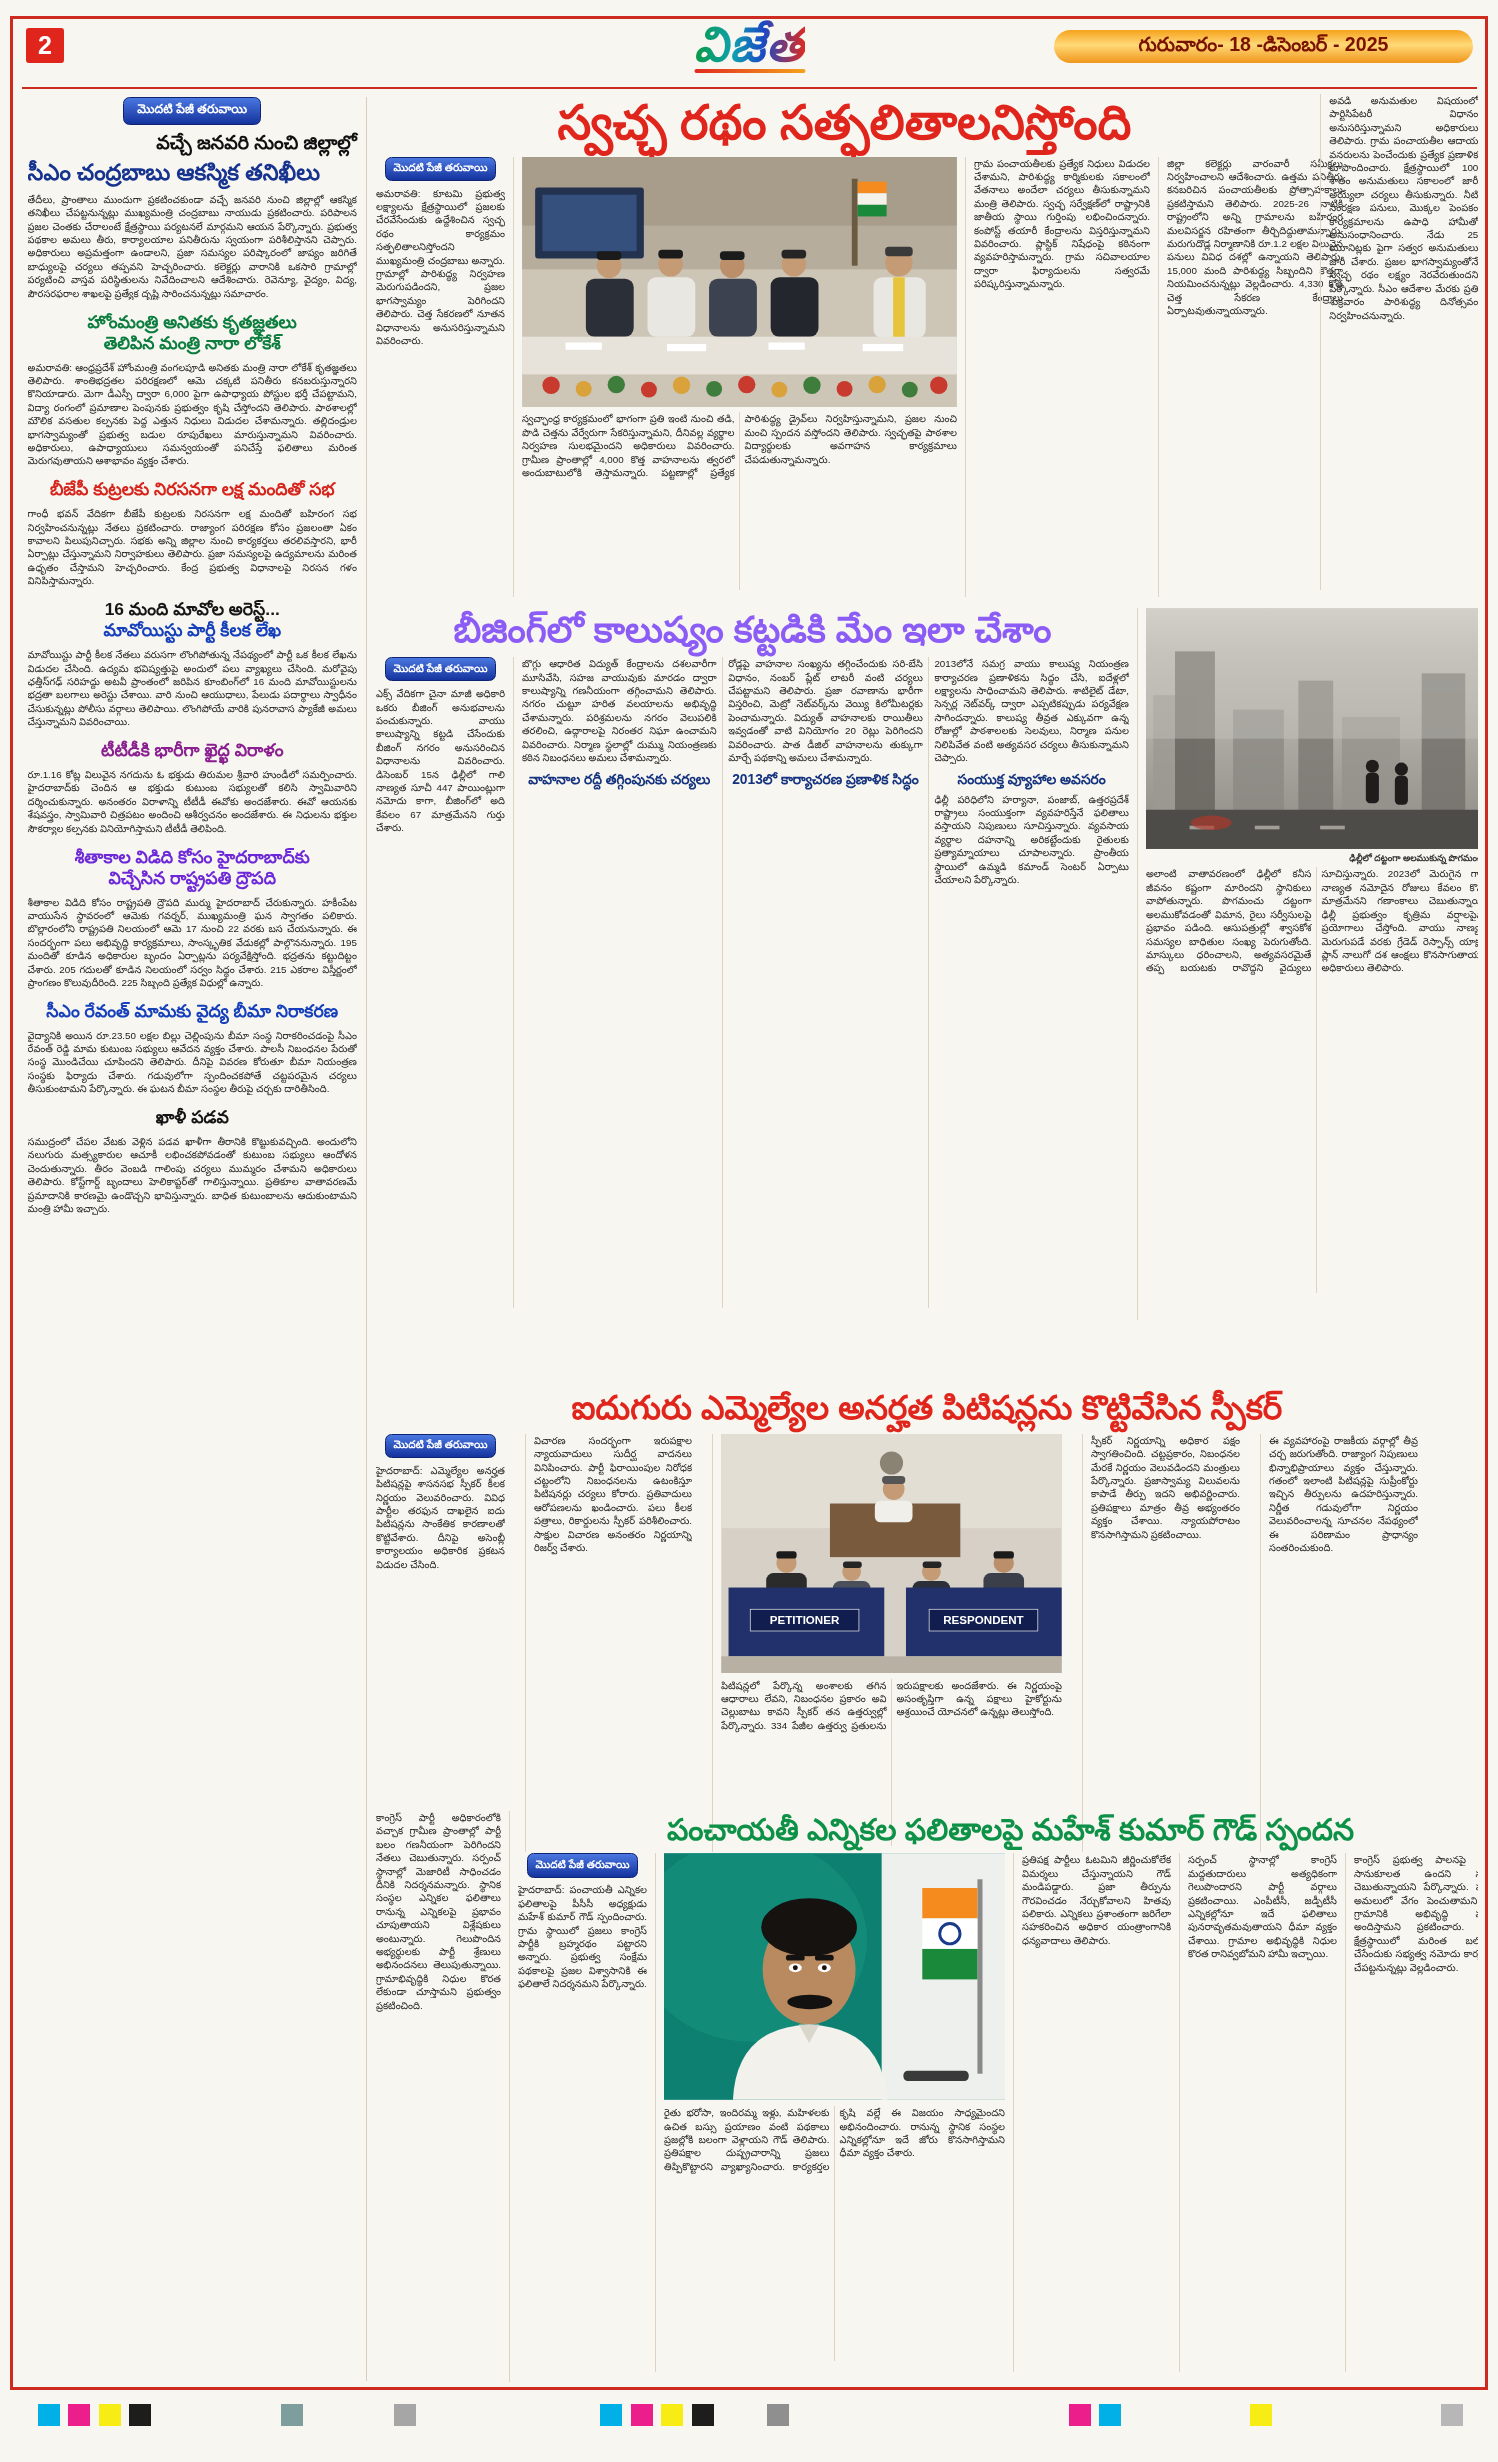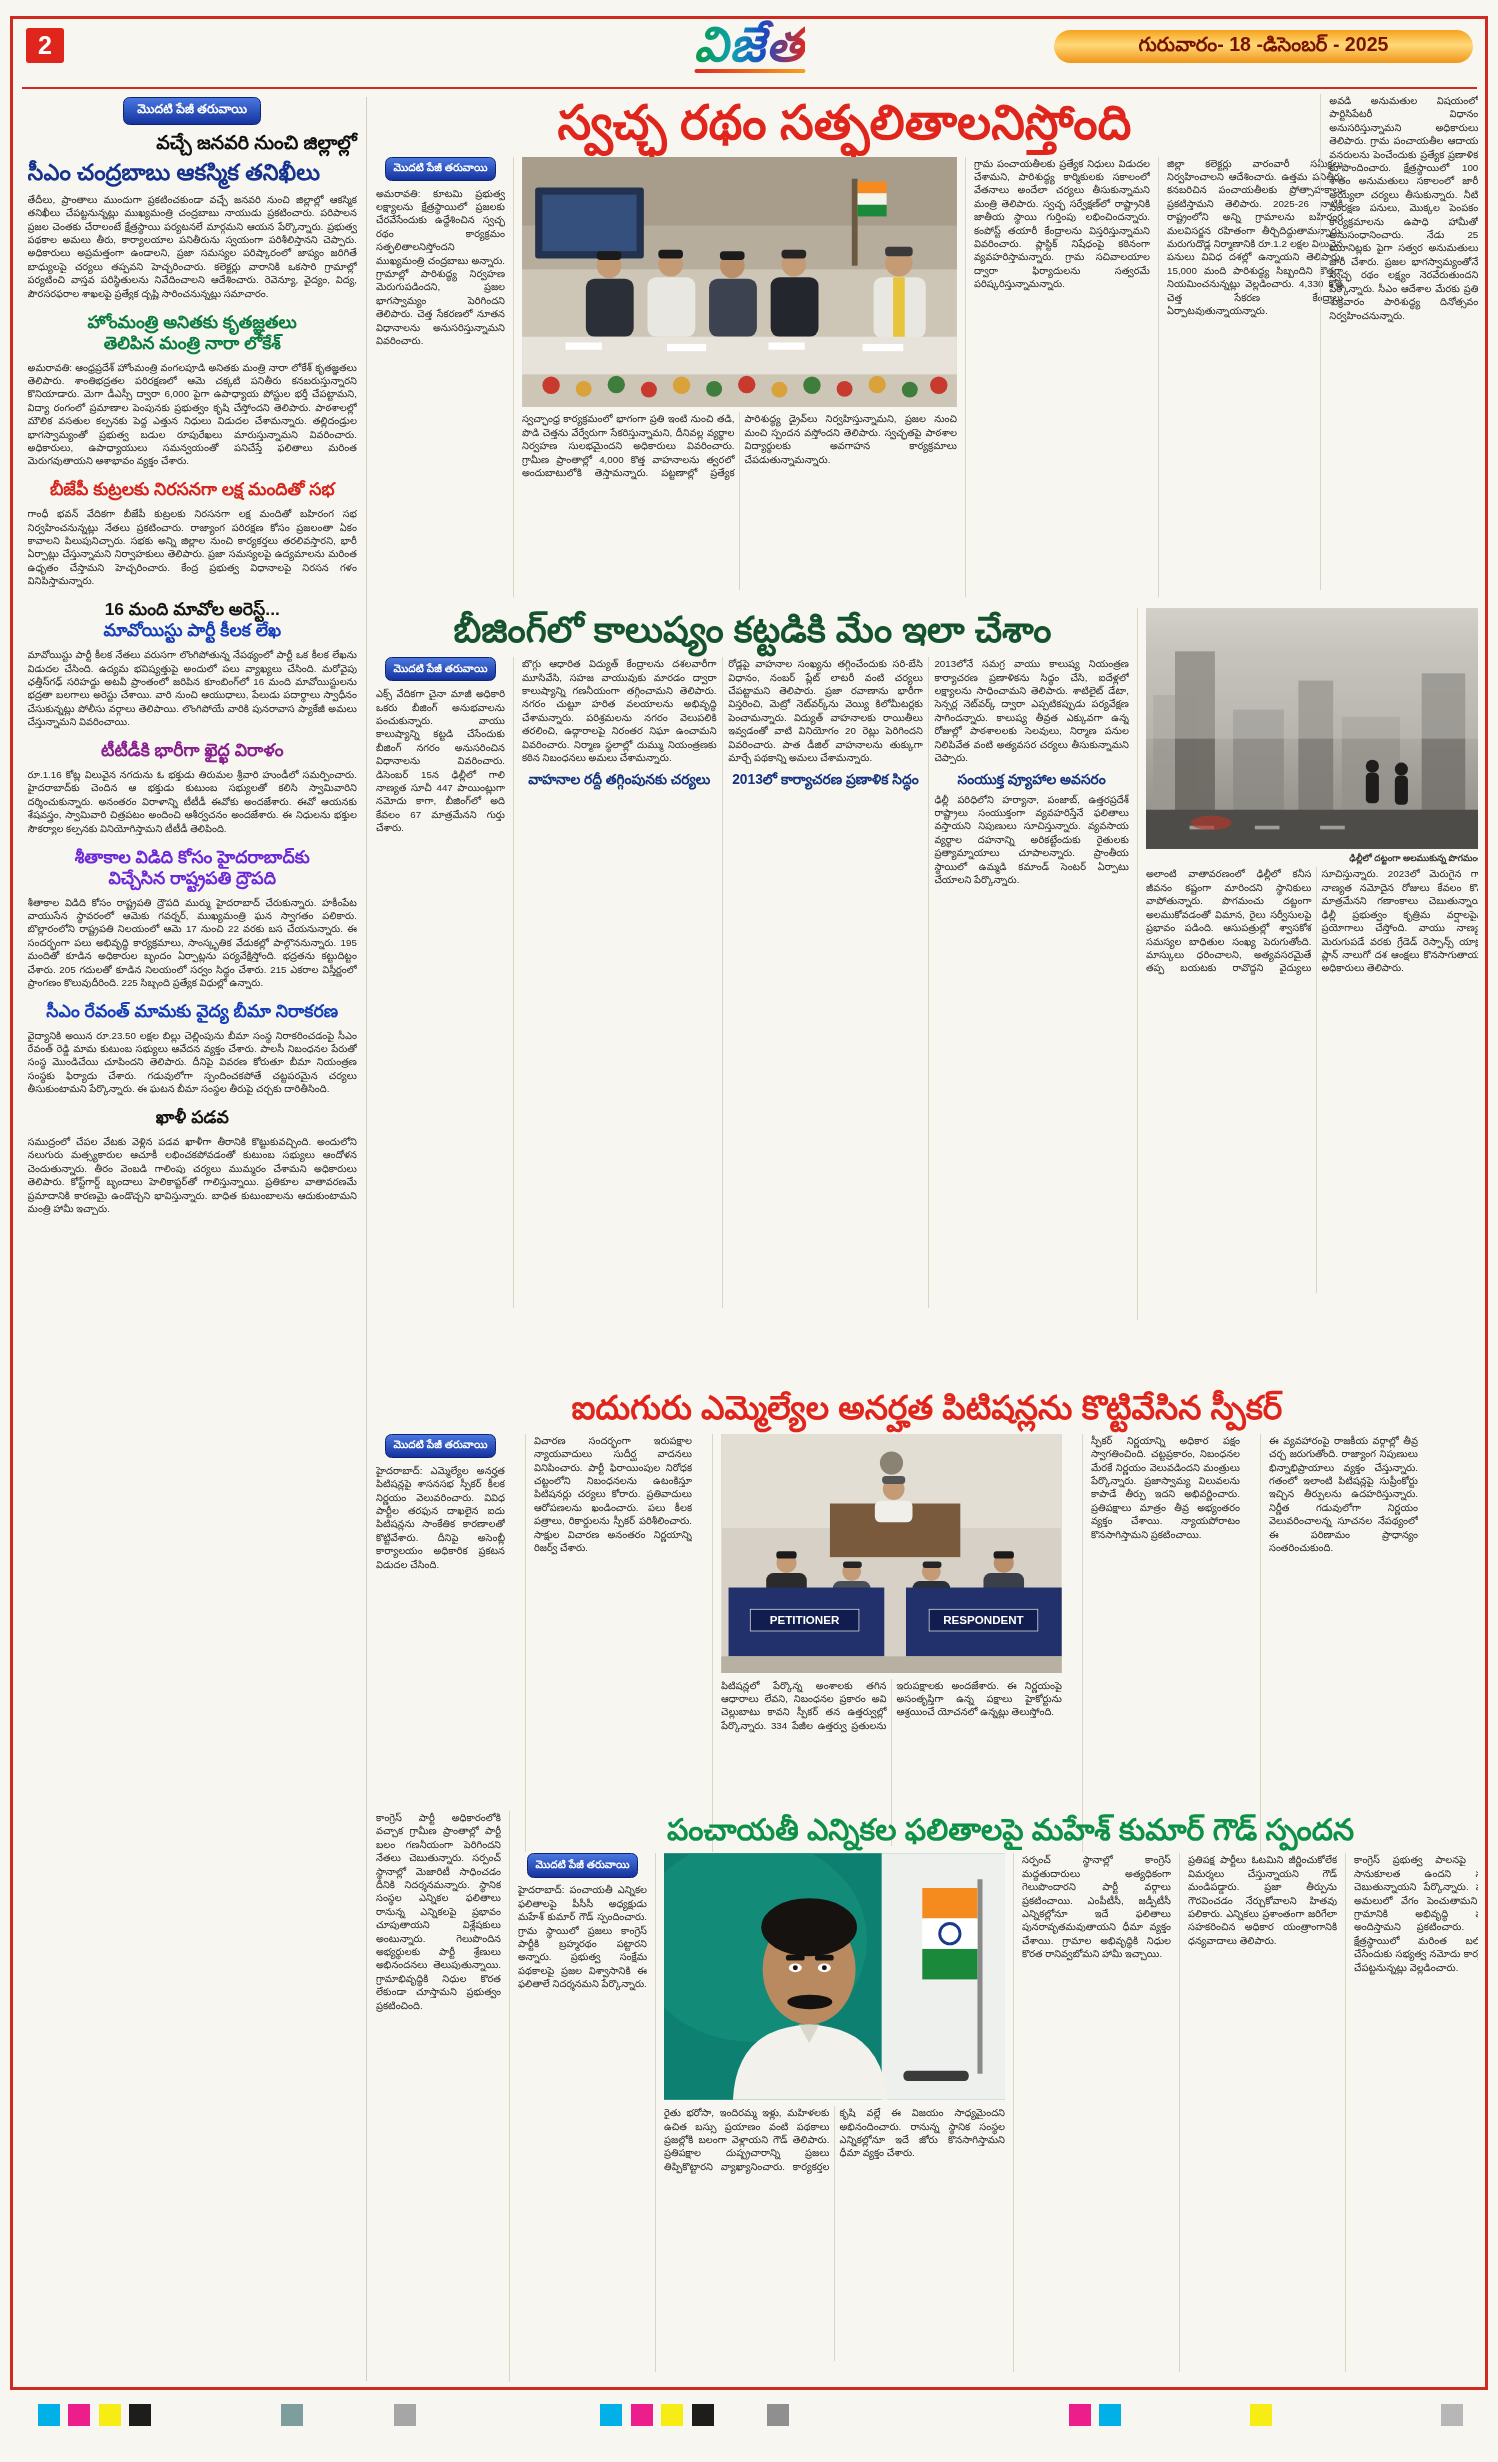--- a/index.html
+++ b/index.html
@@ -24,21 +24,21 @@
     display:flex;align-items:center;justify-content:center;
     color:#7a1200;font-size:19.6px;font-weight:700;}
   .header-rule{position:absolute;left:22px;top:87px;width:1455px;height:2.2px;background:#cf2a1f;}
   
   .body{font-size:9.8px;line-height:1.37;text-align:justify;color:#222;margin:0;overflow:hidden;}
   .contbox{display:block;width:max-content;max-width:95%;margin:0 auto 7.3px;
     background:linear-gradient(180deg,#4a77e0,#15339e);color:#fff;font-weight:700;
     font-size:12.3px;padding:4.4px 13px;border-radius:6.5px;border:0.7px solid #0e2470;text-align:center;}
   .contbox.small{font-size:10.5px;padding:3.6px 7.3px;margin-bottom:5.8px;}
   .hl{font-weight:700;text-align:center;margin:1.5px 0 7.3px;line-height:1.12;}
-  .h-red{color:#e0261c}.h-blue{color:#14532d}.h-green{color:#0d9147}
+  .h-red{color:#e0261c}.h-blue{color:#8b5cf6}.h-green{color:#0d9147}
   .ncol{overflow:hidden;}
   .cols2{column-count:2;column-gap:10px;column-rule:0.7px solid #ddd3c2;overflow:hidden;}
   .caption{font-size:9px;font-weight:700;color:#333;margin:3.6px 0 2.9px;text-align:right;}
   .inline-sub{font-size:13.8px;font-weight:700;text-align:center;color:#14337f;margin:7.3px 2.9px 4.4px;line-height:1.2;}
   svg{display:block;}
   
   .leftcol{position:absolute;left:27.6px;top:97px;width:339px;height:2284px;
     padding-right:8.7px;border-right:0.7px solid #d8cdbc;box-sizing:border-box;overflow:hidden;}
   .kicker{font-size:19px;font-weight:700;text-align:right;color:#101010;margin:2.9px 0 1.5px;}
   .lc-head{font-size:22.5px;font-weight:700;text-align:left;color:#16338f;margin:1.5px 0 7.3px;line-height:1.15;}
@@ -345,22 +345,22 @@
             <circle cx="181" cy="158" r="3.4" fill="#1c1108"></circle>
           <ellipse cx="221" cy="158" rx="9" ry="6" fill="#fff"></ellipse>
             <circle cx="221" cy="158" r="3.4" fill="#1c1108"></circle>
           <ellipse cx="201" cy="205" rx="31" ry="10" fill="#141210"></ellipse>
           <path d="M95 340 Q100 240 200 236 Q300 240 308 340 Z" fill="#f2f1ec"></path>
           <path d="M186 236 L200 262 L214 236 Z" fill="#d9d6cc"></path>
           <rect x="330" y="300" width="90" height="14" rx="6" fill="#3a3a3a"></rect>
         </svg>
         <div class="cols2 body">రైతు భరోసా, ఇందిరమ్మ ఇళ్లు, మహిళలకు ఉచిత బస్సు ప్రయాణం వంటి పథకాలు ప్రజల్లోకి బలంగా వెళ్లాయని గౌడ్ తెలిపారు. ప్రతిపక్షాల దుష్ప్రచారాన్ని ప్రజలు తిప్పికొట్టారని వ్యాఖ్యానించారు. కార్యకర్తల కృషి వల్లే ఈ విజయం సాధ్యమైందని అభినందించారు. రానున్న స్థానిక సంస్థల ఎన్నికల్లోనూ ఇదే జోరు కొనసాగిస్తామని ధీమా వ్యక్తం చేశారు.</div>
       </div>
+      <p class="ncol w205 body">ప్రతిపక్ష పార్టీలు ఓటమిని జీర్ణించుకోలేక విమర్శలు చేస్తున్నాయని గౌడ్ మండిపడ్డారు. ప్రజా తీర్పును గౌరవించడం నేర్చుకోవాలని హితవు పలికారు. ఎన్నికలు ప్రశాంతంగా జరిగేలా సహకరించిన అధికార యంత్రాంగానికి ధన్యవాదాలు తెలిపారు.</p>
       <p class="ncol w205 body">సర్పంచ్ స్థానాల్లో కాంగ్రెస్ మద్దతుదారులు అత్యధికంగా గెలుపొందారని పార్టీ వర్గాలు ప్రకటించాయి. ఎంపీటీసీ, జడ్పీటీసీ ఎన్నికల్లోనూ ఇదే ఫలితాలు పునరావృతమవుతాయని ధీమా వ్యక్తం చేశాయి. గ్రామాల అభివృద్ధికి నిధుల కొరత రానివ్వబోమని హామీ ఇచ్చాయి.</p>
-      <p class="ncol w205 body">ప్రతిపక్ష పార్టీలు ఓటమిని జీర్ణించుకోలేక విమర్శలు చేస్తున్నాయని గౌడ్ మండిపడ్డారు. ప్రజా తీర్పును గౌరవించడం నేర్చుకోవాలని హితవు పలికారు. ఎన్నికలు ప్రశాంతంగా జరిగేలా సహకరించిన అధికార యంత్రాంగానికి ధన్యవాదాలు తెలిపారు.</p>
       <p class="ncol w205 body">కాంగ్రెస్ ప్రభుత్వ పాలనపై ప్రజల్లో సానుకూలత ఉందని సర్వేలు చెబుతున్నాయని పేర్కొన్నారు. హామీల అమలులో వేగం పెంచుతామని, ప్రతి గ్రామానికి అభివృద్ధి ఫలాలు అందిస్తామని ప్రకటించారు. పార్టీని క్షేత్రస్థాయిలో మరింత బలోపేతం చేసేందుకు సభ్యత్వ నమోదు కార్యక్రమం చేపట్టనున్నట్లు వెల్లడించారు.</p>
     </div>
   </div>
 </section>
 
 <div class="regmarks">
     <div class="regmark" style="left: 38px; background: rgb(0, 176, 230);"></div>
     <div class="regmark" style="left: 68px; background: rgb(236, 30, 140);"></div>
     <div class="regmark" style="left: 99px; background: rgb(247, 236, 19);"></div>
     <div class="regmark" style="left: 129px; background: rgb(29, 29, 27);"></div>

